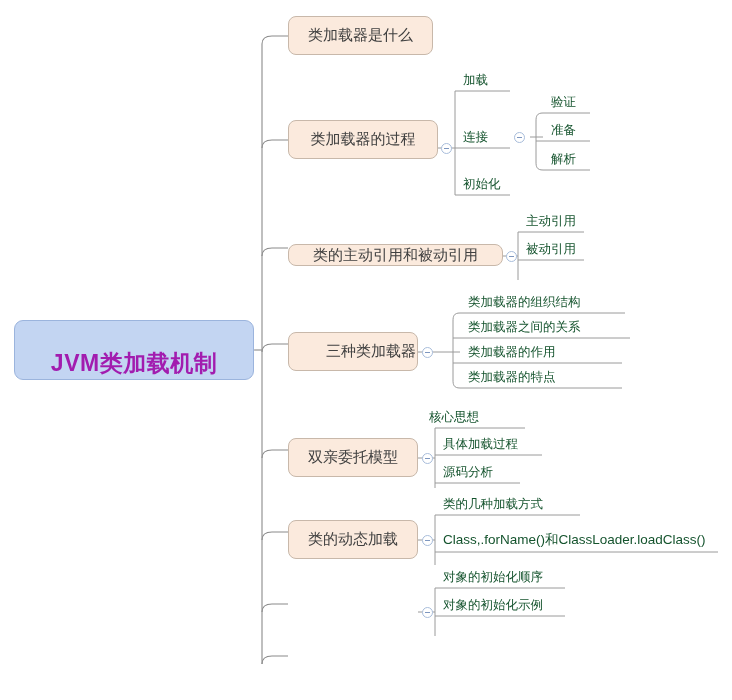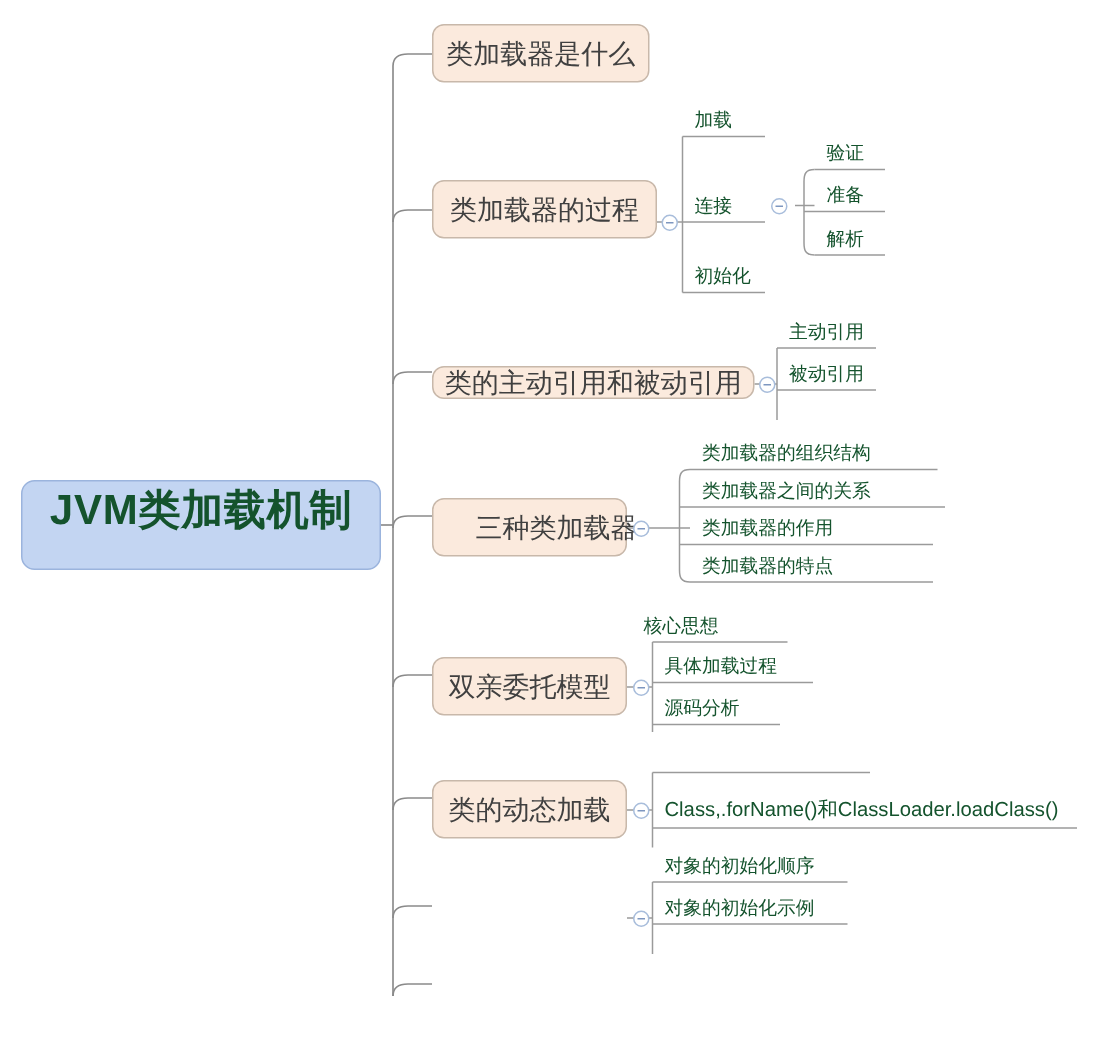--- a/index.html
+++ b/index.html
@@ -31,41 +31,41 @@
   }
 
   
   .root-node {
     position: absolute;
     box-sizing: border-box;
     background: #c3d5f2;
     border: 1px solid #9bb4dd;
     border-radius: 9px;
     display: flex;
-    align-items: flex-start;
+    align-items: flex-end;
     justify-content: center;
-    color: #14532d;
-    font-size: 28px;
+    color: #a21caf;
+    font-size: 23px;
     font-weight: bold;
     letter-spacing: 0.5px;
     white-space: nowrap;
   }
 
   
   .branch-node {
     position: absolute;
     box-sizing: border-box;
     background: #fbeadd;
     border: 1px solid #c8b8aa;
     border-radius: 8px;
     display: flex;
     align-items: center;
     justify-content: center;
     color: #404040;
-    font-size: 18px;
+    font-size: 15px;
     white-space: nowrap;
   }
 
   
   .leaf-node {
     position: absolute;
     box-sizing: border-box;
     color: #14532d;
     font-size: 12.5px;
     white-space: nowrap;
@@ -246,20 +246,23 @@
   <div class="leaf-node" style="left:424px; top:407px; width:90px; height:20px;">
     <span>核心思想</span>
   </div>
   <div class="leaf-node" style="left:438px; top:434px; width:110px; height:20px;">
     <span>具体加载过程</span>
   </div>
   <div class="leaf-node" style="left:438px; top:462px; width:90px; height:20px;">
     <span>源码分析</span>
   </div>
 
+  <div class="leaf-node" style="left:438px; top:494px; width:145px; height:20px;">
+    <span>类的几种加载方式</span>
+  </div>
   <div class="leaf-node big" style="left:438px; top:529px; width:285px; height:22px;">
     <span>Class,.forName()和ClassLoader.loadClass()</span>
   </div>
 
   <div class="leaf-node" style="left:438px; top:595px; width:130px; height:20px;">
     <span>对象的初始化示例</span>
   </div>
   <div class="leaf-node" style="left:438px; top:567px; width:130px; height:20px;">
     <span>对象的初始化顺序</span>
   </div>

